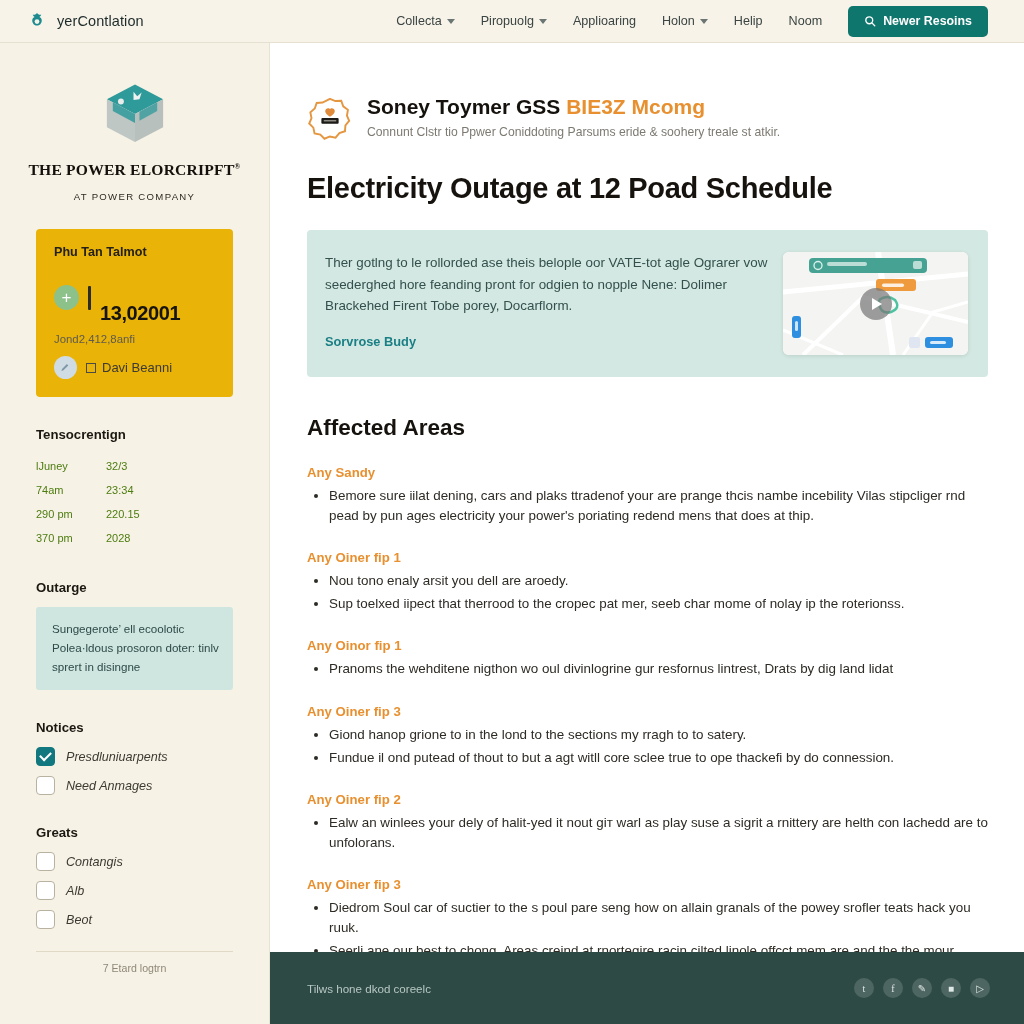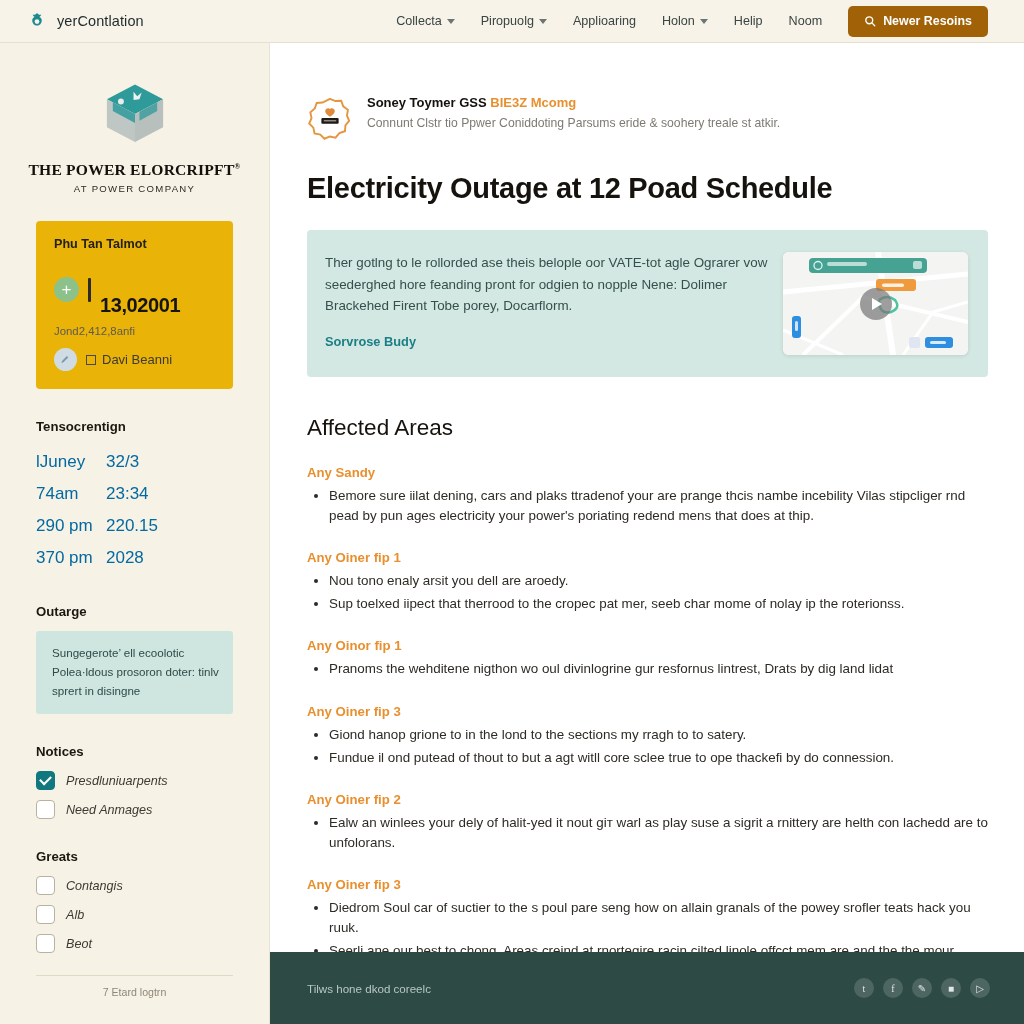--- a/index.html
+++ b/index.html
@@ -23,21 +23,21 @@
   .brand-mark { width: 22px; height: 22px; flex: 0 0 22px; }
   .brand-name { font-size: 14.5px; color: #1d2a2a; letter-spacing: .1px; }
   .nav-right { margin-left: auto; display: flex; align-items: center; gap: 26px; }
   .nav-item {
     font-size: 12.6px; color: #3a4442; display: flex; align-items: center; gap: 5px;
     white-space: nowrap; cursor: pointer;
   }
   .caret { width: 0; height: 0; border-left: 4px solid transparent; border-right: 4px solid transparent;
            border-top: 5px solid #6b7573; display: inline-block; }
   .search-btn {
-    background: #a16207; color: #fff; border: none; border-radius: 5px;
+    background: #0f766e; color: #fff; border: none; border-radius: 5px;
     height: 31px; padding: 0 16px; display: flex; align-items: center; gap: 7px;
     font-size: 12.4px; font-weight: 700; cursor: pointer; white-space: nowrap;
     font-family: "Liberation Sans", sans-serif;
   }
   .search-btn svg { flex: 0 0 12px; }
 
   
   .body-split { flex: 1; display: flex; min-height: 0; }
 
   
@@ -46,21 +46,21 @@
     background: #f7f2e6;
     border-right: 1px solid #e8e2d2;
     padding: 22px 36px 0 36px;
     overflow: hidden;
   }
   .logo-block { display: flex; flex-direction: column; align-items: center; padding-top: 12px; }
   .cube { width: 74px; height: 74px; margin-bottom: 10px; }
   .logo-title { font-family: "Liberation Serif", serif; font-weight: 700; font-size: 15.6px;
                 color: #14100c; letter-spacing: .2px; text-align: center; white-space: nowrap; }
   .logo-title sup { font-size: 8px; vertical-align: super; }
-  .logo-sub { font-size: 9.6px; color: #2e2a24; letter-spacing: 1.3px; margin-top: 4px; }
+  .logo-sub { font-size: 9.6px; color: #2e2a24; letter-spacing: 1.3px; margin-top: 12px; }
 
   .info-card {
     background: #eab308; border-radius: 4px; margin-top: 27px;
     padding: 16px 16px 18px 18px;
   }
   .info-name { font-size: 12.6px; font-weight: 700; color: #24201a; }
   .info-row { display: flex; align-items: center; gap: 9px; margin-top: 11px; }
   .plus-badge {
     width: 25px; height: 25px; flex: 0 0 25px; border-radius: 50%;
     background: #8cc18a; color: #fff; display: flex; align-items: center; justify-content: center;
@@ -71,21 +71,21 @@
   .info-meta { font-size: 11.4px; color: #5e5a50; margin-top: 8px; }
   .info-user { display: flex; align-items: center; gap: 9px; margin-top: 11px; }
   .avatar {
     width: 23px; height: 23px; flex: 0 0 23px; border-radius: 50%;
     background: #cfdce4; display: flex; align-items: center; justify-content: center;
   }
   .info-user-name { font-size: 13px; color: #3c3a34; display: flex; align-items: center; gap: 6px; }
   .mini-square { width: 10px; height: 10px; border: 1.4px solid #4a4a44; display: inline-block; }
 
   .side-h { font-size: 13.2px; font-weight: 700; color: #1b1812; margin: 30px 0 12px; }
-  .kv-row { display: flex; font-size: 17px; color: #0369a1; padding: 6px 0; }
+  .kv-row { display: flex; font-size: 11px; color: #4d7c0f; padding: 6px 0; }
   .kv-k { width: 70px; flex: 0 0 70px; }
   .kv-v { }
 
   .outage-box {
     background: #cfe6e0; border-radius: 3px; padding: 13px 14px 14px 16px;
     margin-top: 3px;
   }
   .outage-box p { font-size: 11.6px; color: #2f4a47; line-height: 1.62; }
 
   .check-row { display: flex; align-items: center; gap: 11px; margin: 10px 0; font-style: italic; }
@@ -96,21 +96,21 @@
                     border-bottom: 2px solid #fff; transform: rotate(-45deg) translate(1px,-1px); }
   .check-label { font-size: 12.6px; color: #3c3a33; }
 
   .side-rule { border-top: 1px solid #e0d9c6; margin-top: 22px; }
   .side-foot { font-size: 10.6px; color: #8e8878; margin-top: 10px; text-align: center; }
 
   
   .main { flex: 1; background: #fff; padding: 52px 36px 0 37px; overflow: hidden; min-width: 0; }
   .eyebrow { display: flex; gap: 14px; align-items: flex-start; }
   .badge-hex { width: 46px; height: 46px; flex: 0 0 46px; margin-top: 1px; }
-  .eyebrow-title { font-size: 13px; font-weight: 700; color: #15110c; }
+  .eyebrow-title { font-size: 21px; font-weight: 700; color: #15110c; }
   .eyebrow-title .accent { color: #e8902f; }
   .eyebrow-sub { font-size: 12.2px; color: #7d7a72; margin-top: 6px; }
 
   .h1 { font-size: 29px; font-weight: 700; color: #16120d; margin-top: 30px; letter-spacing: -.3px; }
 
   .callout {
     margin-top: 25px; background: #d3e8e2; border-radius: 4px;
     display: flex; gap: 0; padding: 22px 20px 22px 18px; align-items: flex-start;
   }
   .callout-text { flex: 1; min-width: 0; }
@@ -124,21 +124,21 @@
   }
   .thumb svg { position: absolute; inset: 0; width: 100%; height: 100%; }
   .play {
     position: absolute; left: 50%; top: 50%; transform: translate(-50%,-50%);
     width: 32px; height: 32px; border-radius: 50%; background: rgba(120,120,120,.72);
     display: flex; align-items: center; justify-content: center;
   }
   .play::after { content: ""; border-left: 10px solid #fff; border-top: 6.5px solid transparent;
                  border-bottom: 6.5px solid transparent; margin-left: 3px; }
 
-  .h2 { font-size: 22.5px; font-weight: 400; color: #16120d; margin-top: 38px; }
+  .h2 { font-size: 22.5px; font-weight: 700; color: #16120d; margin-top: 38px; }
 
   .sec { margin-top: 24px; }
   .sec-title { font-size: 13.2px; font-weight: 700; color: #e8902f; }
   .sec ul { margin: 6px 0 0 0; padding-left: 22px; }
   .sec li { font-size: 13.4px; color: #2e2b25; line-height: 1.5; margin-top: 3px; }
   .sec li::marker { color: #2e2b25; }
 
   
   .footer {
     position: absolute; left: 270px; right: 0; bottom: 0; height: 72px;

